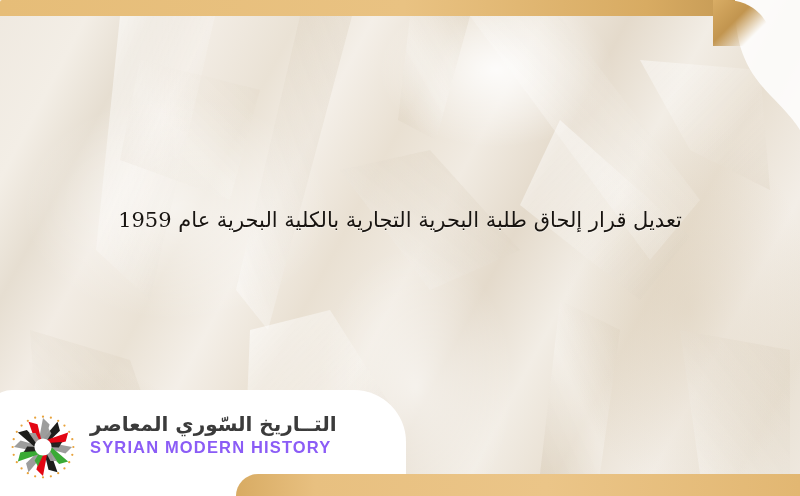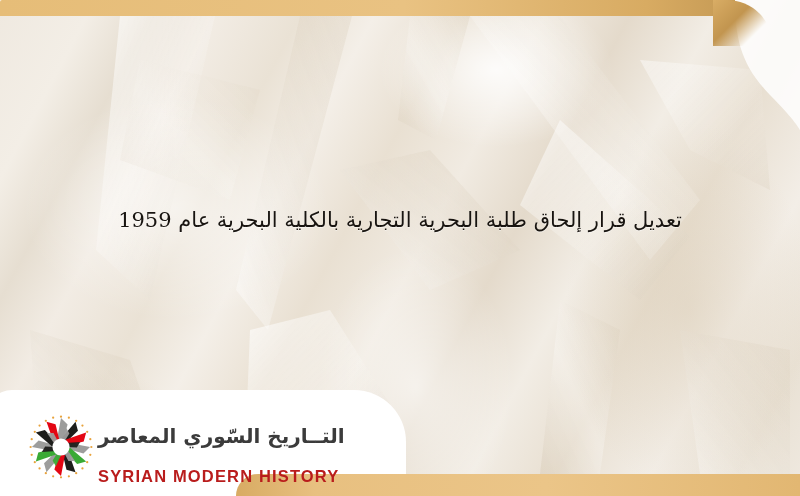--- a/index.html
+++ b/index.html
@@ -119,26 +119,26 @@
     left: 296px;
     bottom: 0;
     width: 150px;
     height: 104px;
     pointer-events: none;
   }
 
   
   .logo {
     position: absolute;
-    left: 28px;
+    left: 10px;
     bottom: 12px;
     display: flex;
     flex-direction: row-reverse;
-    align-items: flex-end;
-    gap: 4px;
+    align-items: flex-start;
+    gap: 14px;
   }
   .logo-text {
     display: flex;
     flex-direction: column;
     align-items: flex-end;
     line-height: 1;
   }
   .logo-ar {
     direction: rtl;
     font-family: "DejaVu Sans", "Liberation Sans", sans-serif;
@@ -147,24 +147,23 @@
     color: #3b3b3b;
     letter-spacing: .2px;
     margin-bottom: 5px;
     white-space: nowrap;
   }
   .logo-en {
     direction: ltr;
     font-family: "Liberation Sans", sans-serif;
     font-size: 16.5px;
     font-weight: 700;
-    color: #b91c1c;
+    color: #8b5cf6;
     letter-spacing: 1.15px;
     white-space: nowrap;
-    margin-top: 17px;
   }
   .emblem { display: block; }
 </style>
 </head>
 <body>
 
 <div id="card">
 
   <div class="paper" style="--paper-mask: radial-gradient(circle 2px at 2px 2px, #000 99%, transparent 100%) left top/ 50% 50% no-repeat,
                             linear-gradient(#000,#000);"></div>

